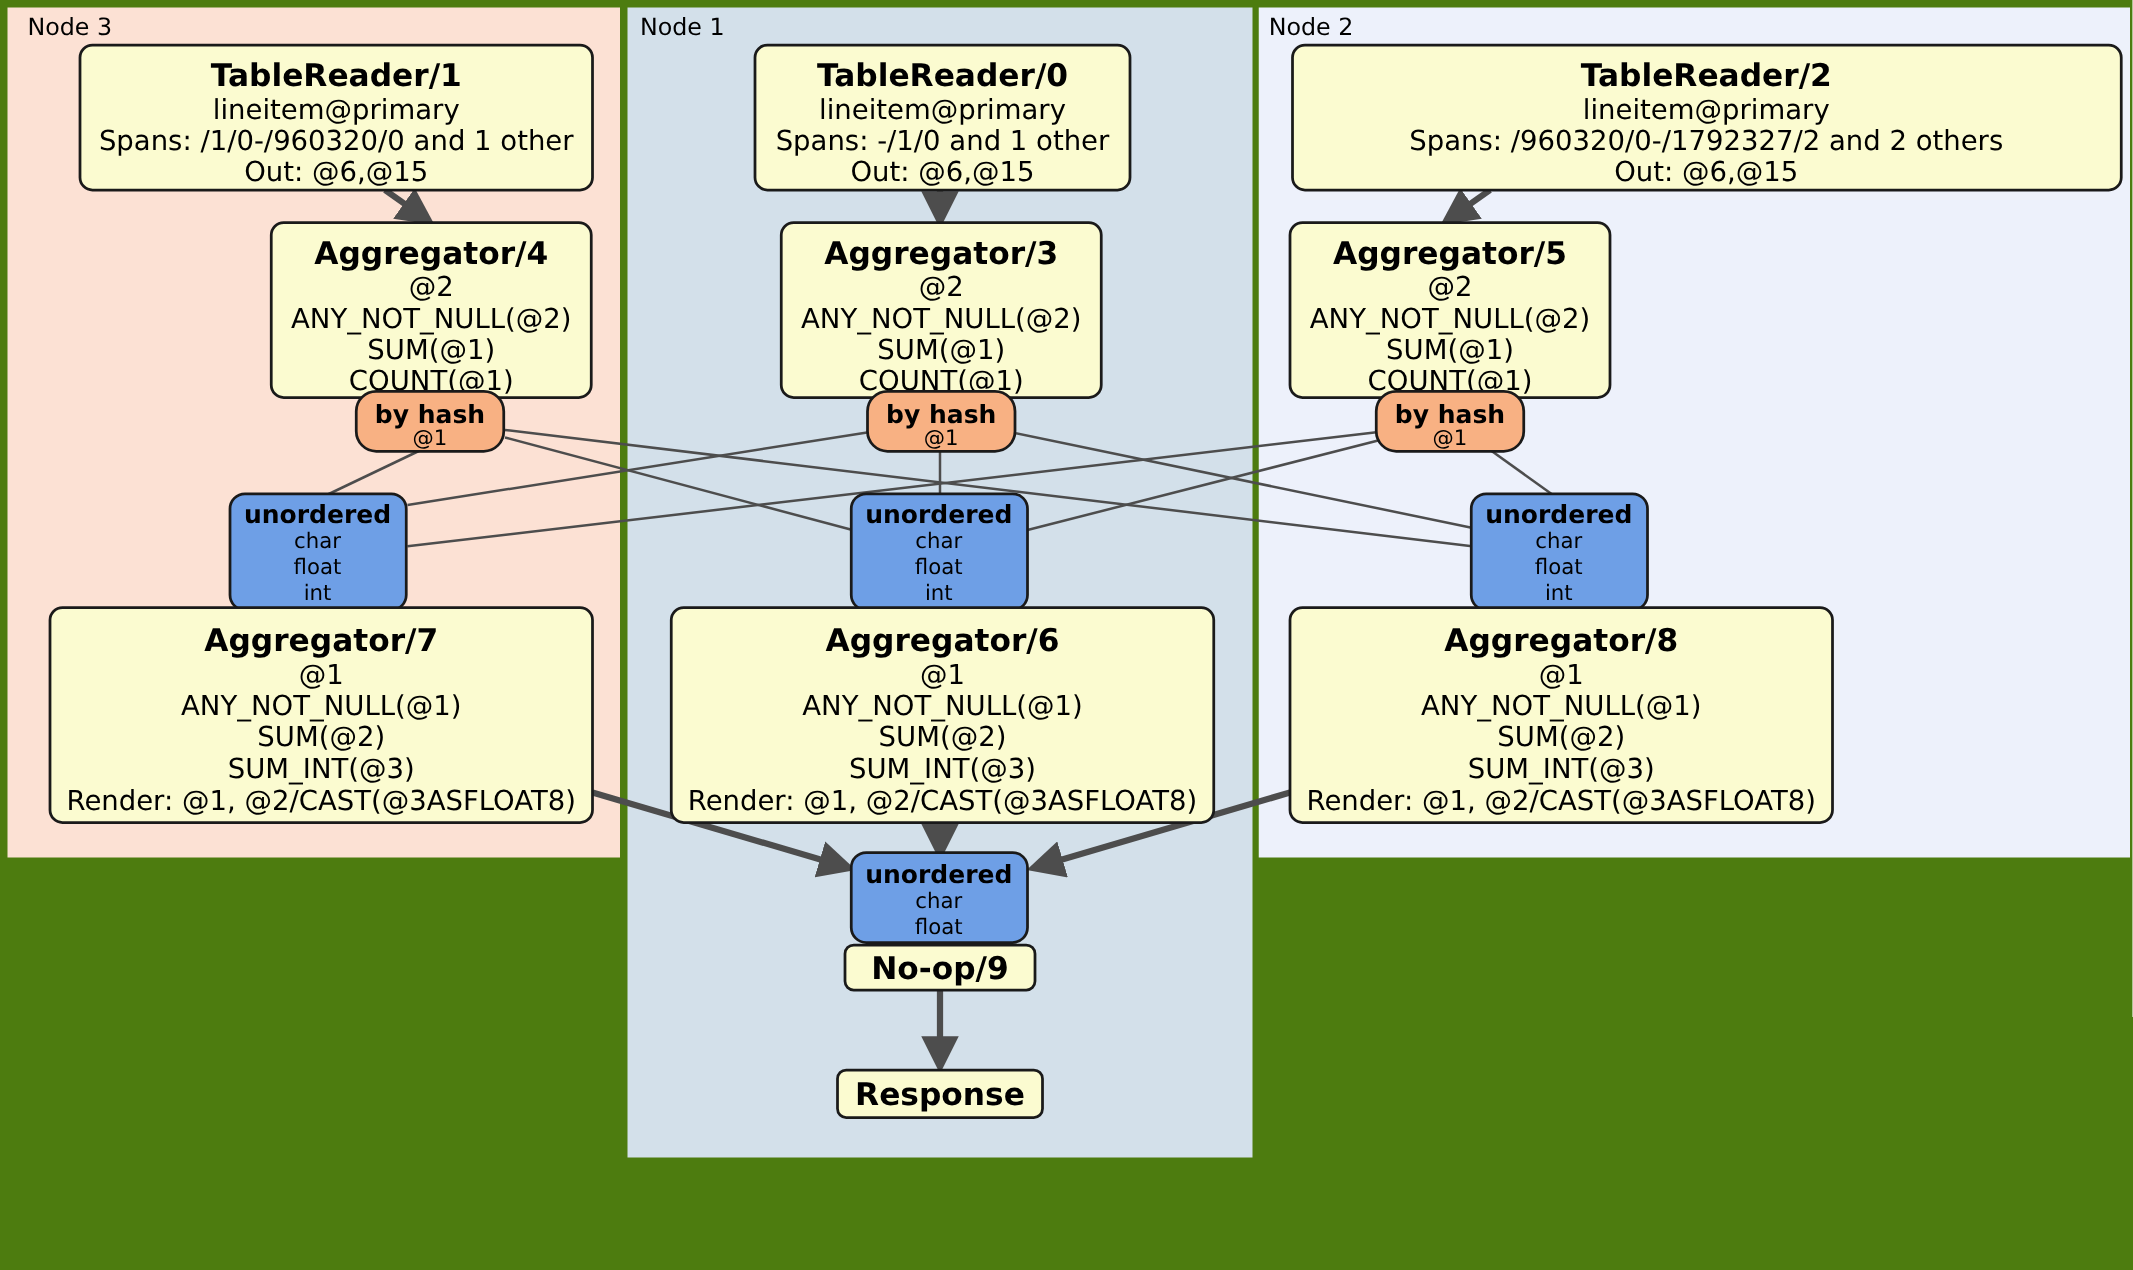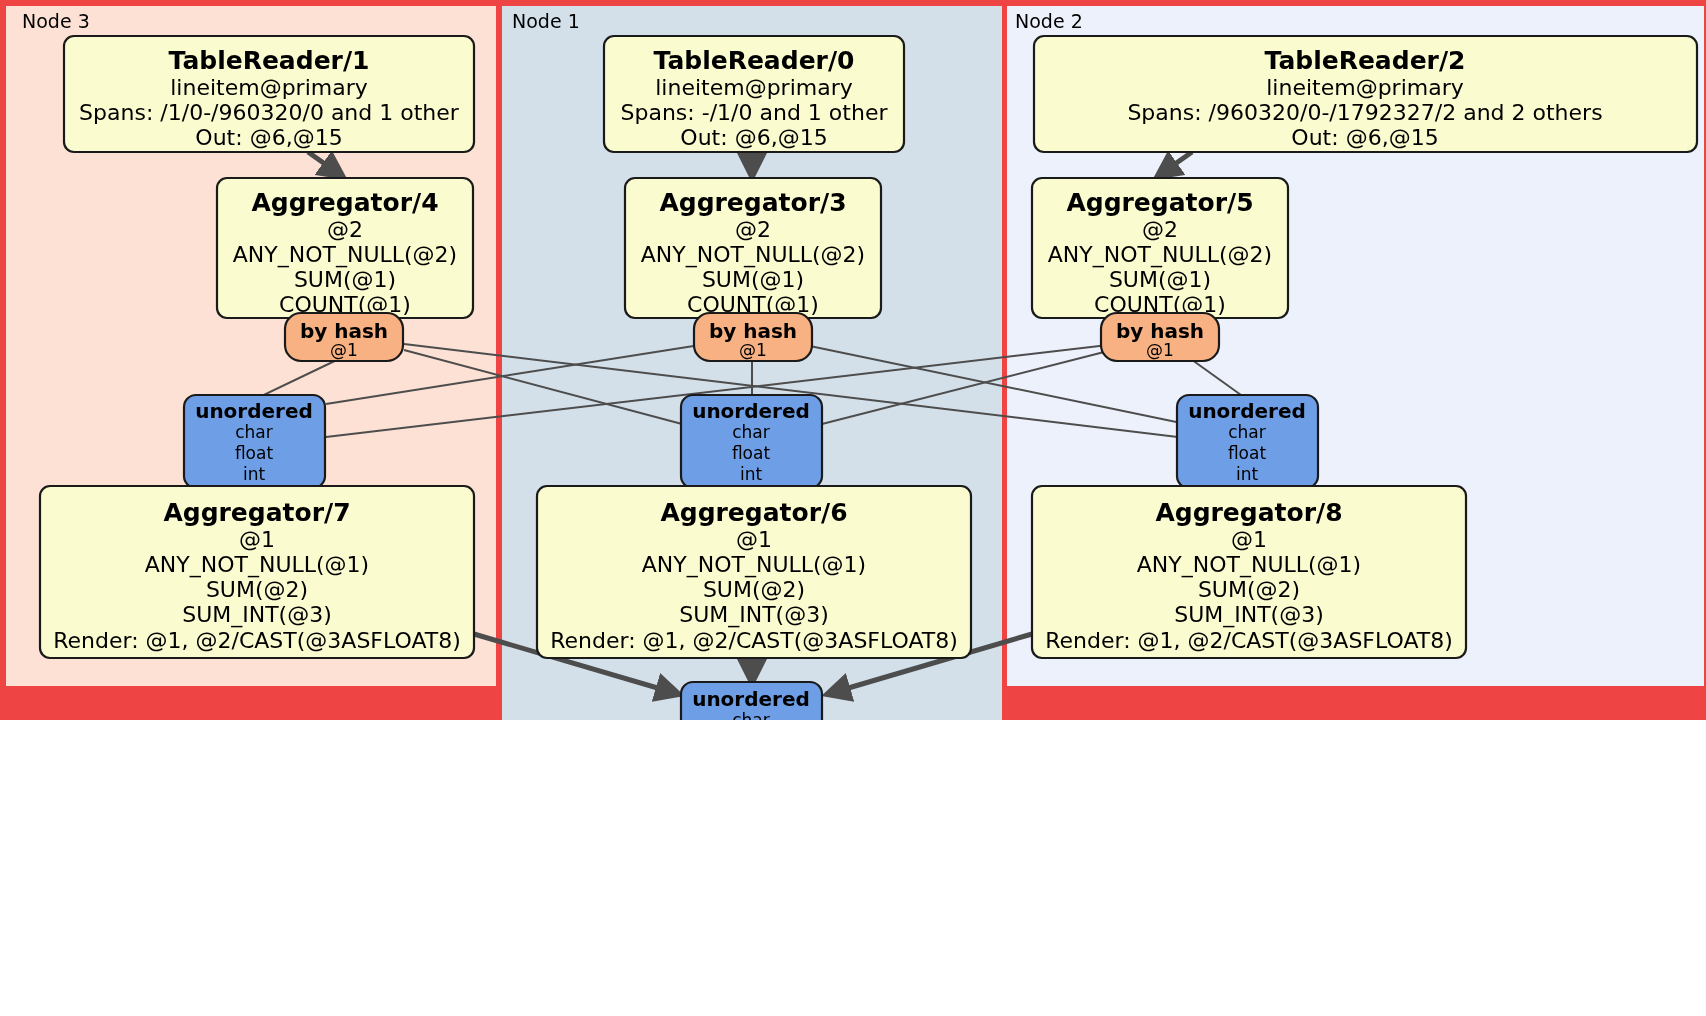--- a/index.html
+++ b/index.html
@@ -3,22 +3,22 @@
 <meta charset="utf-8">
 <style>
   html, body {
     margin: 0;
     padding: 0;
     background: #ffffff;
   }
   #stage {
     position: relative;
     width: 1706px;
-    height: 720px;
-    background: #ef4444;
+    height: 1016px;
+    background: #4d7c0f;
     font-family: "DejaVu Sans", sans-serif;
     overflow: hidden;
   }
   svg#diagram {
     position: absolute;
     top: 0;
     left: 0;
     width: 1706px;
     height: 1016px;
     display: block;

